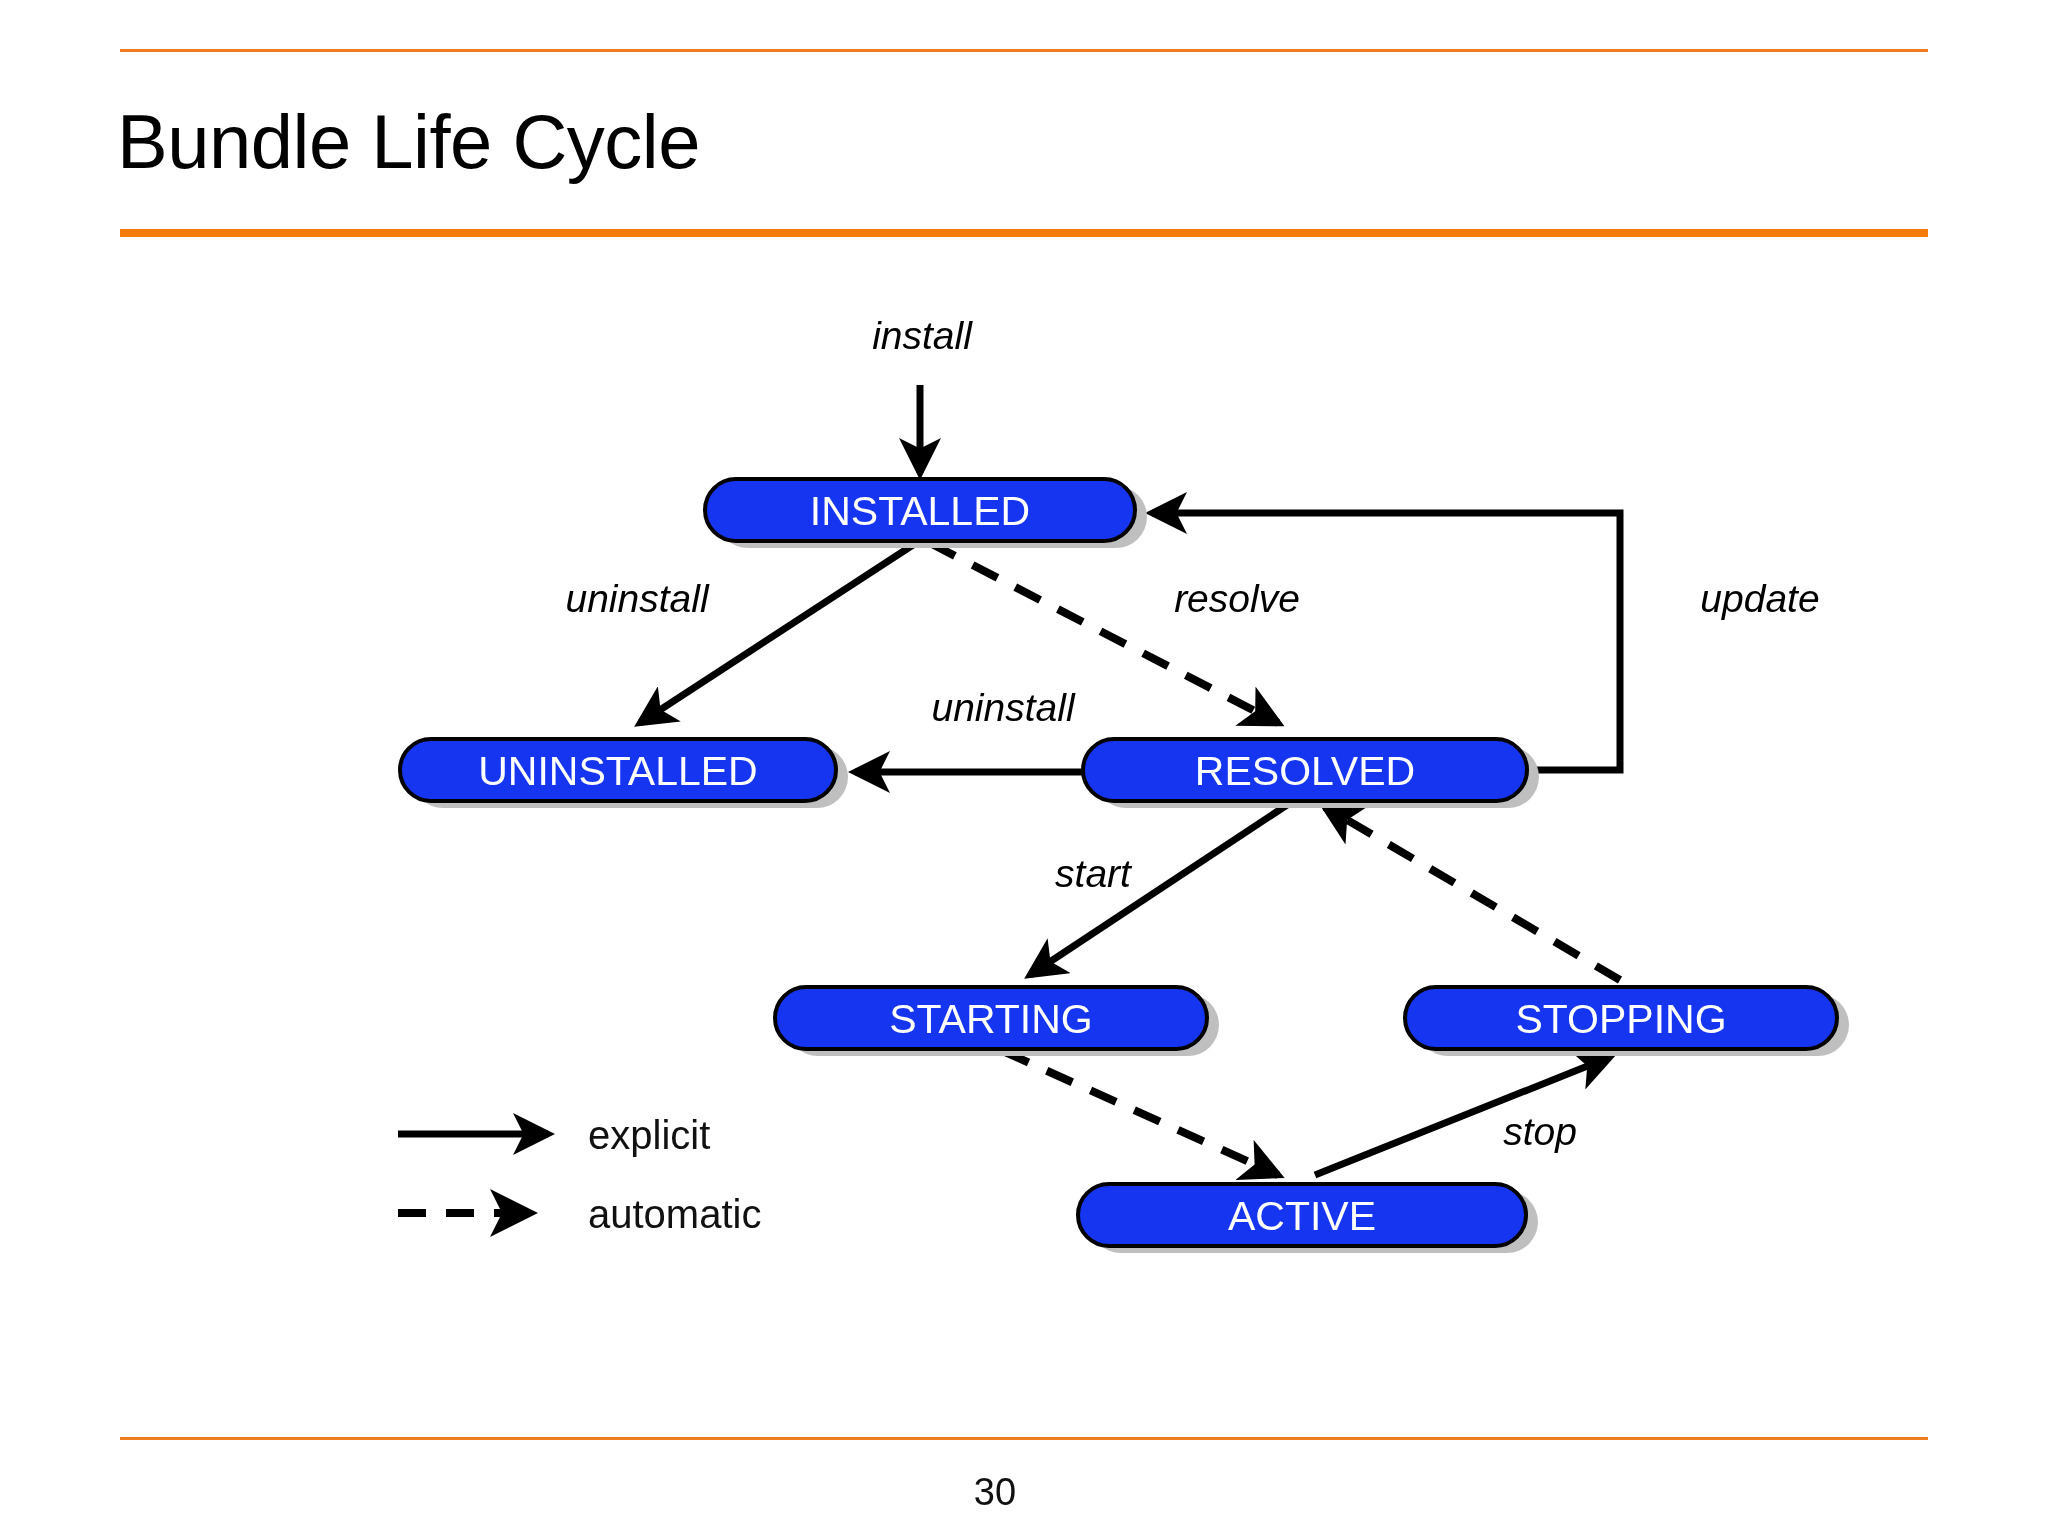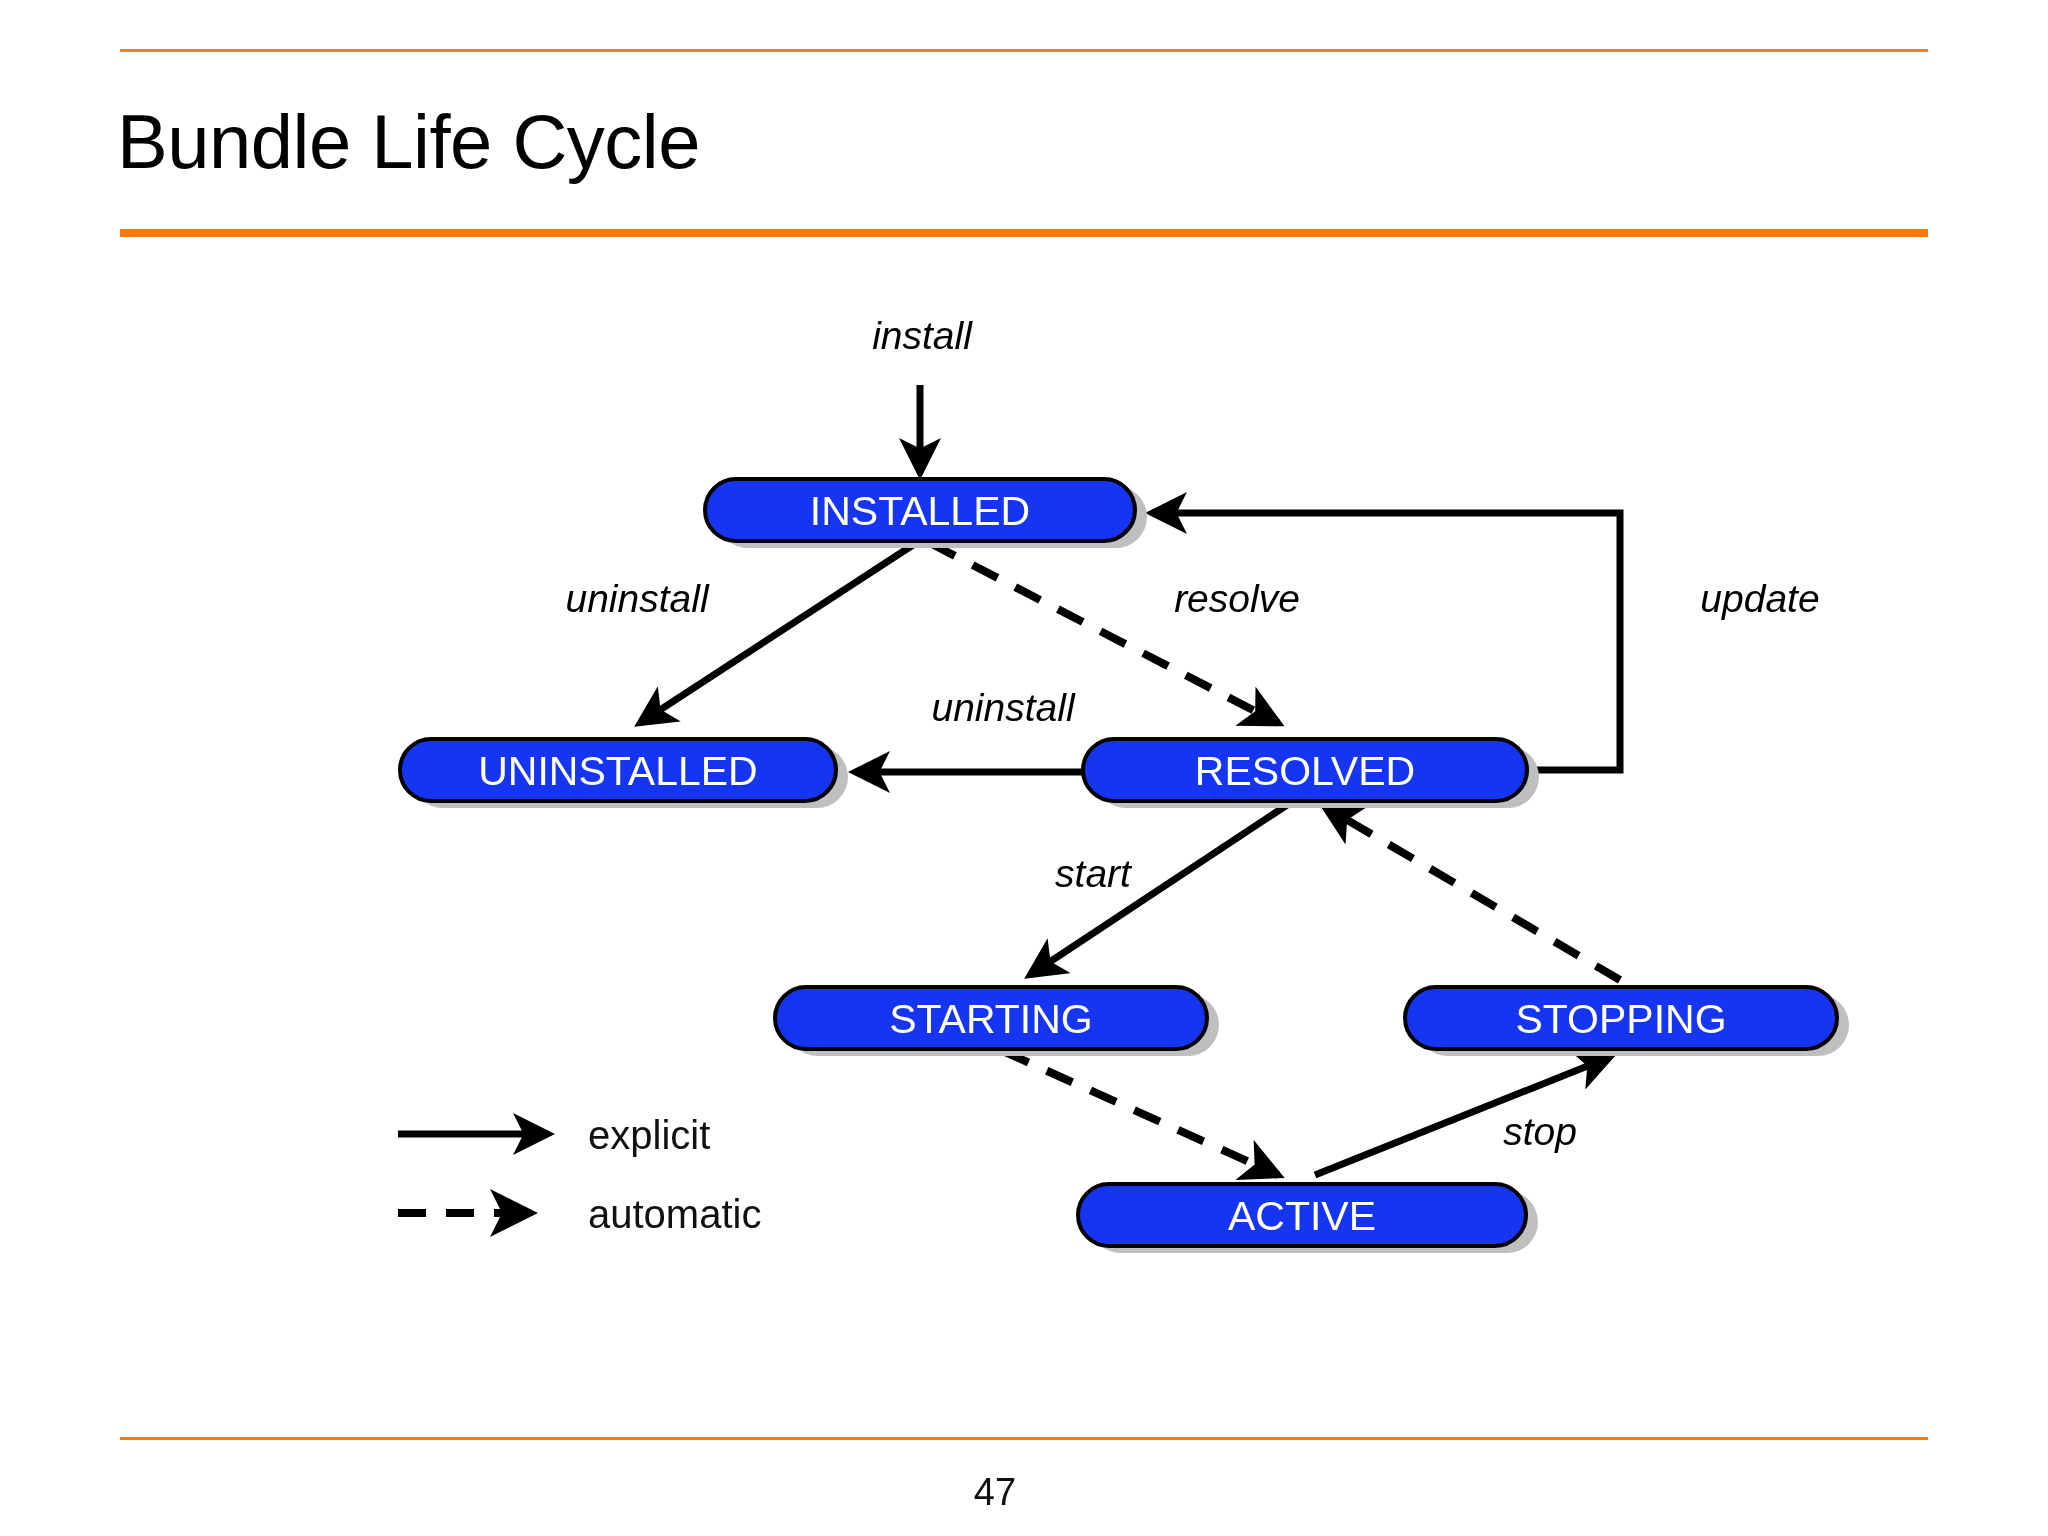--- a/index.html
+++ b/index.html
@@ -228,15 +228,15 @@
           <line class="edge-dashed" x1="398" y1="968" x2="530" y2="968" marker-end="url(#arrowLegend)"></line>
           <text class="legend-label" x="588" y="969">automatic</text>
         </g>
       </g>
 
     </svg>
   </div>
 
   <div class="rule-bottom"></div>
 
-  <div class="page-number">47</div>
+  <div class="page-number">30</div>
 
 </div>
 
 </body></html>

